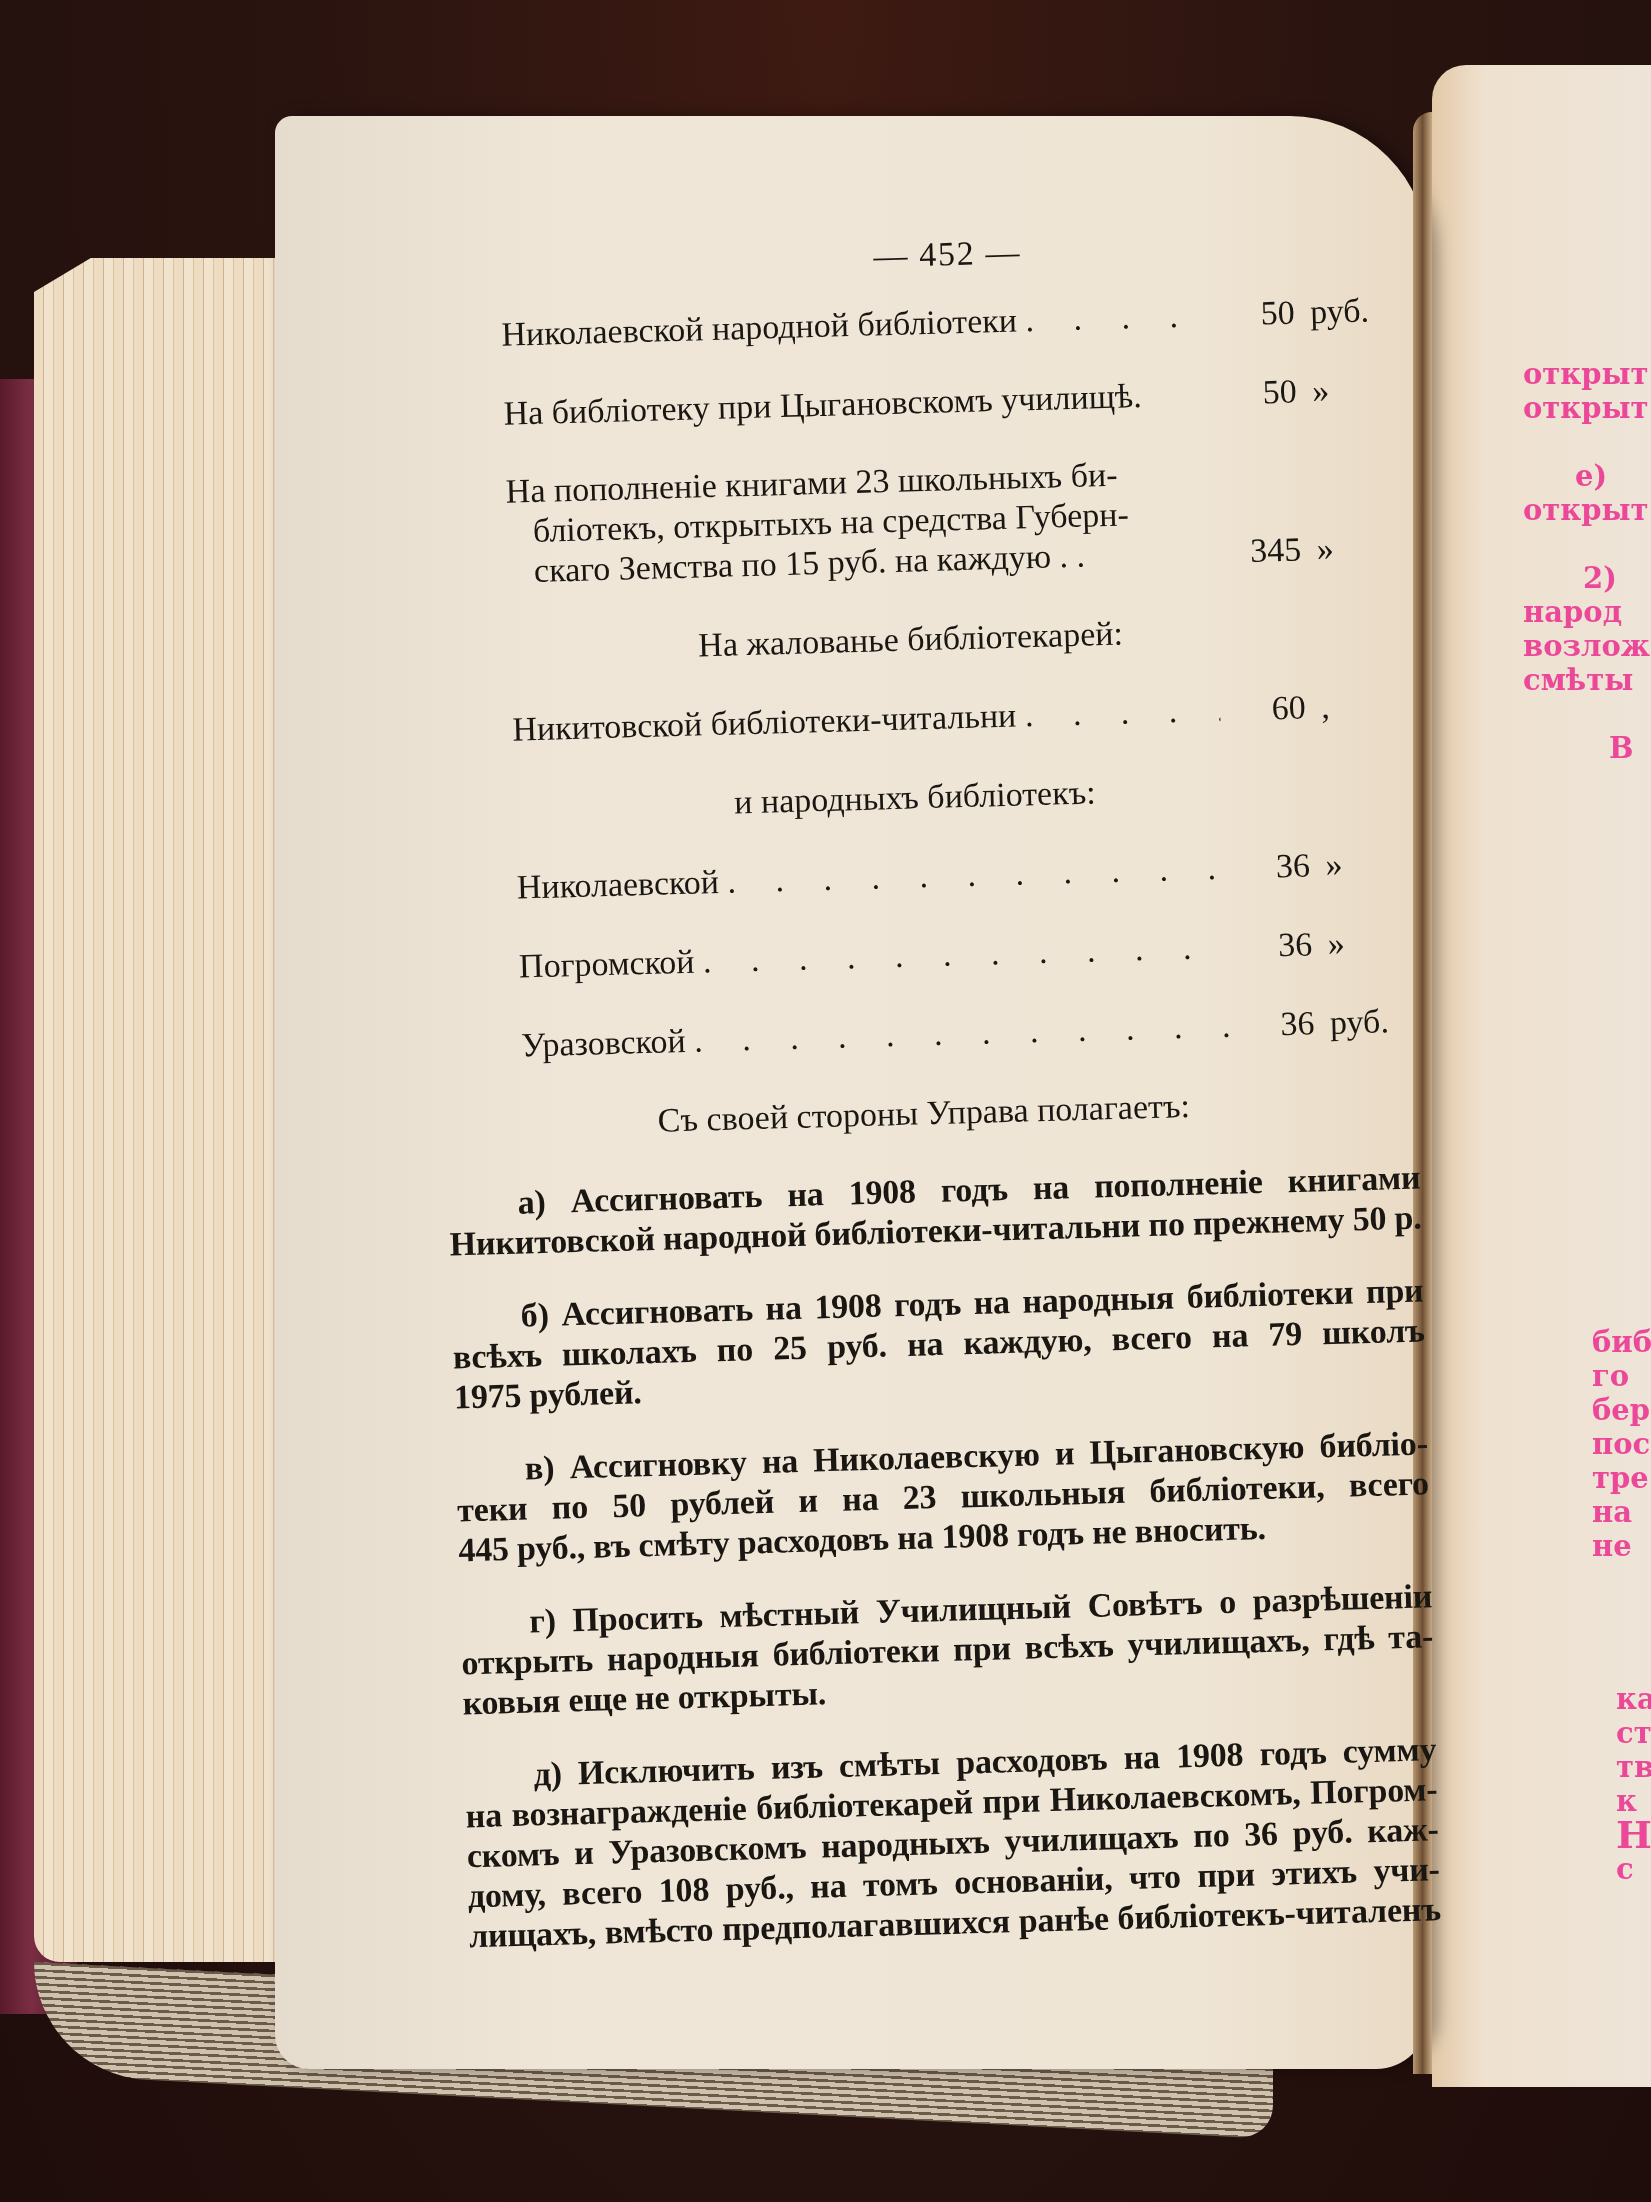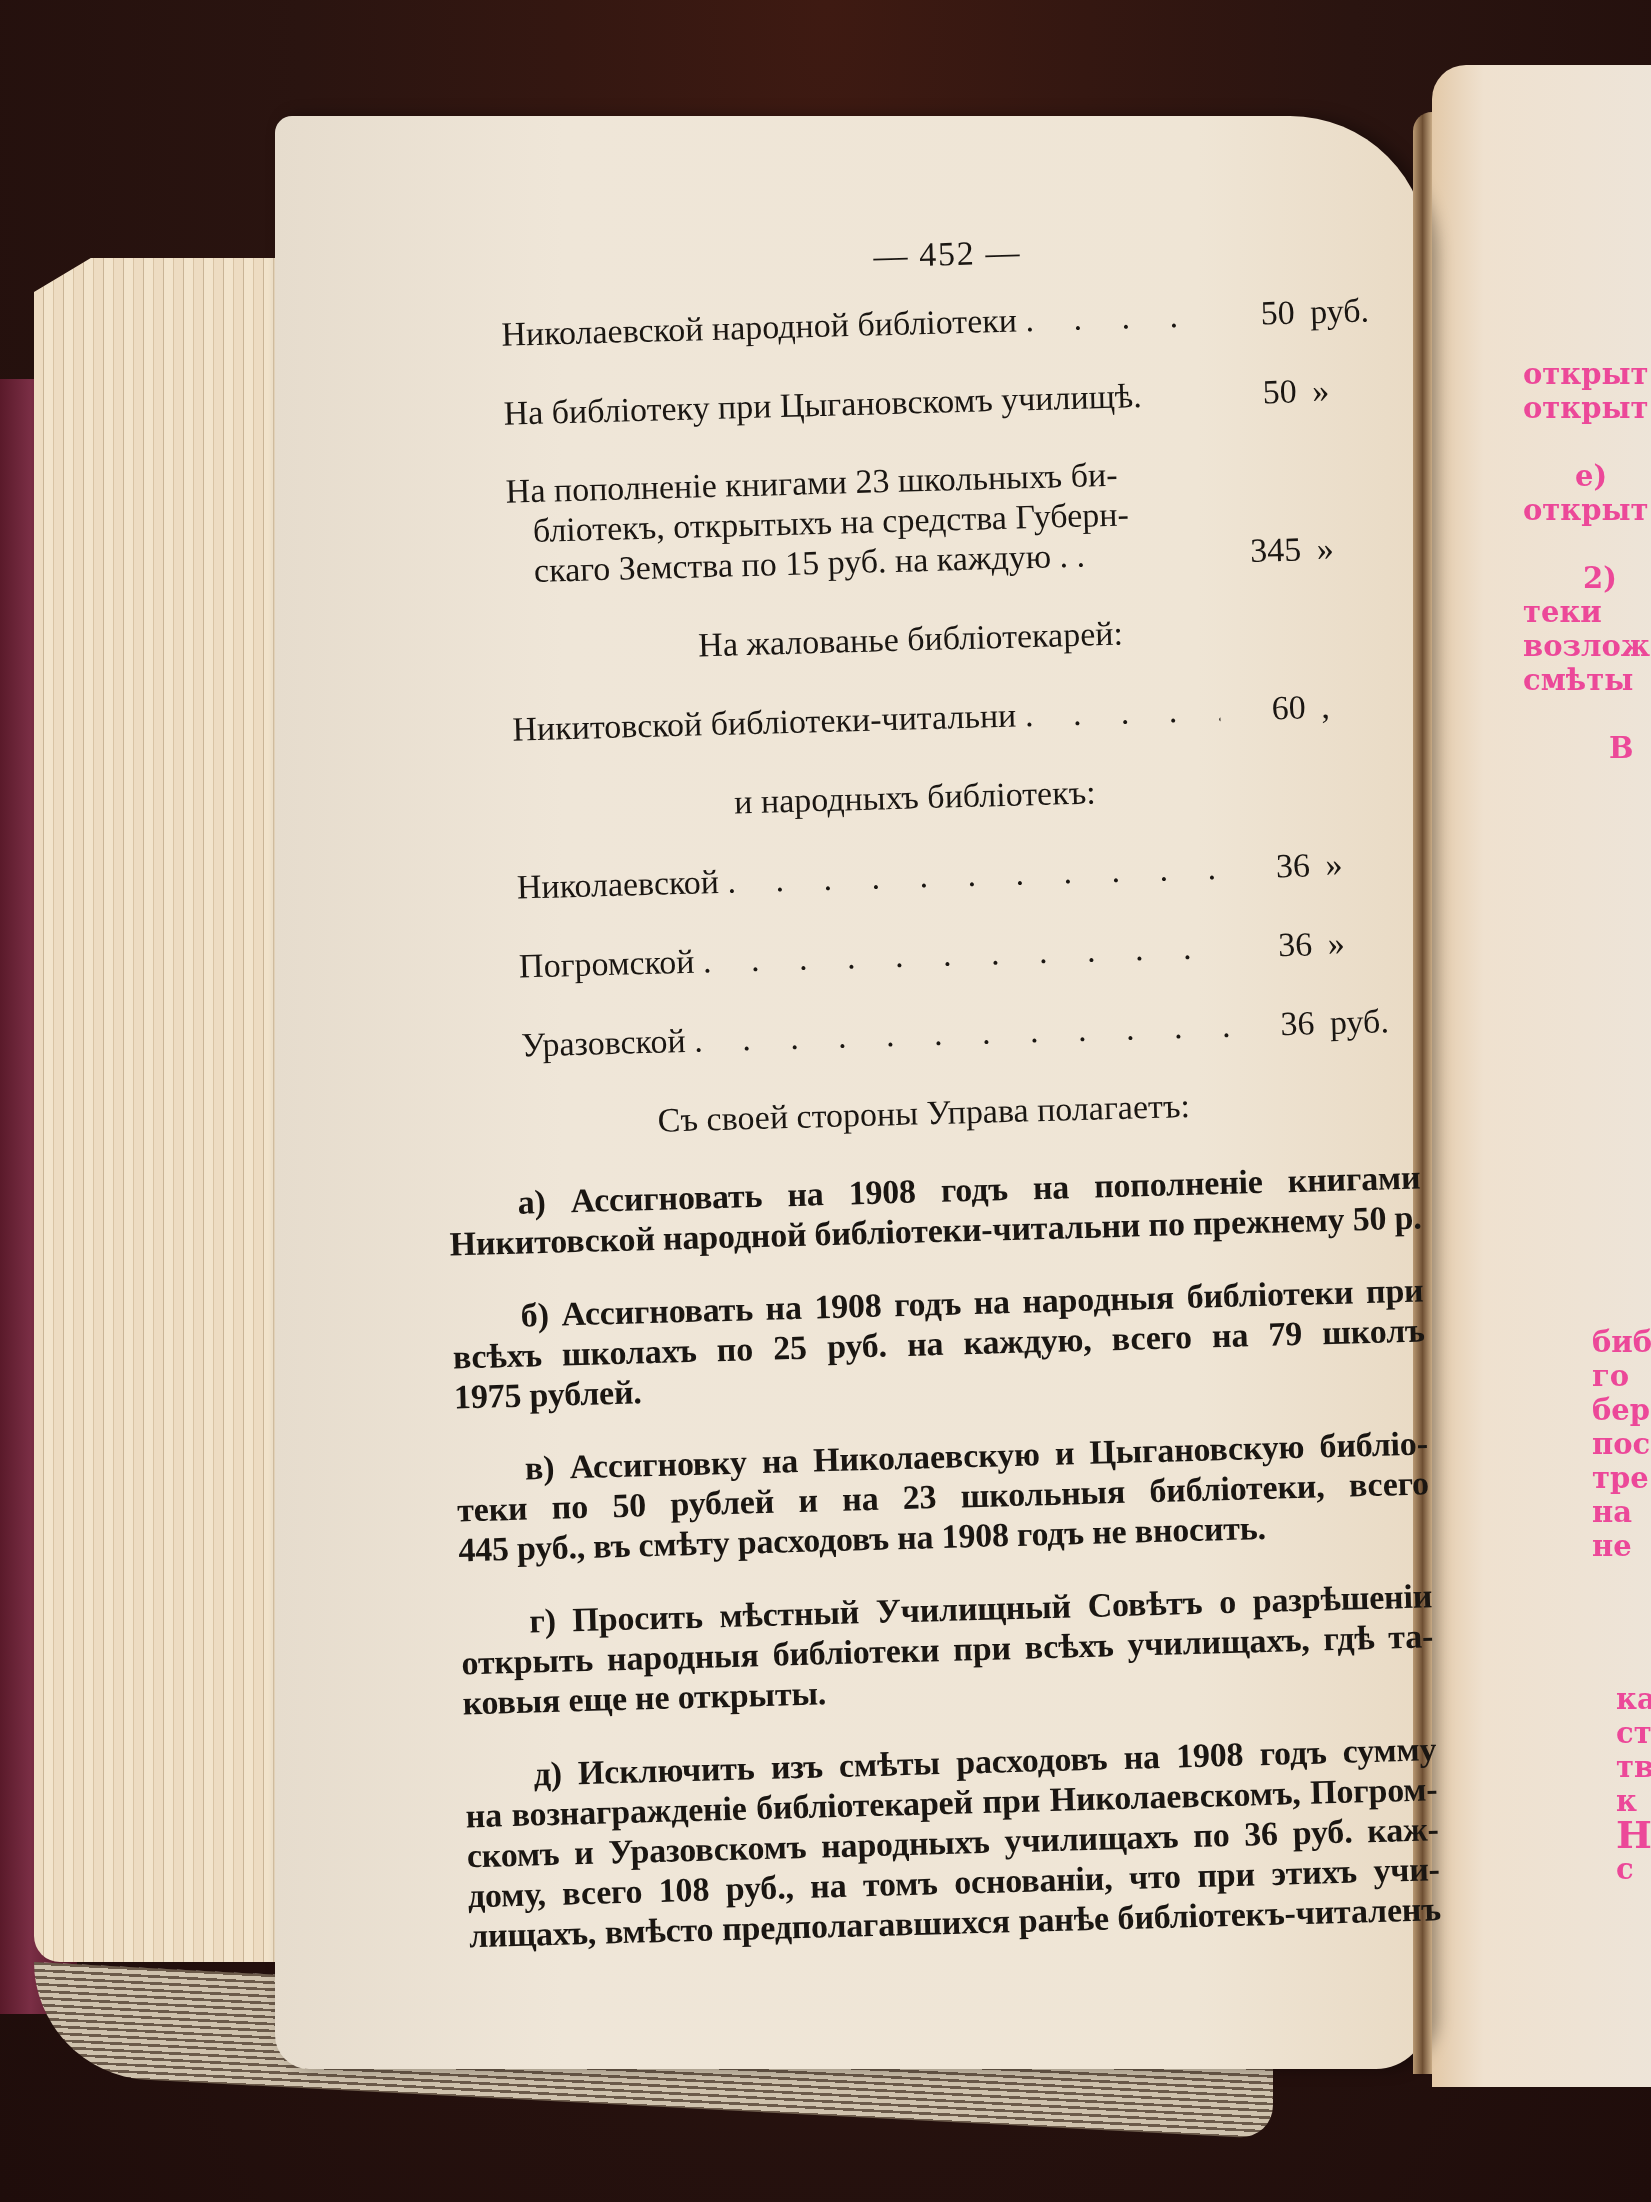--- a/index.html
+++ b/index.html
@@ -259,21 +259,21 @@
 </div>
 
 <div class="right-text" style="top:357px;">
   <div>открыт</div>
   <div>открыт</div>
   <div style="height:34px"></div>
   <div style="padding-left:52px">е)</div>
   <div>открыт</div>
   <div style="height:34px"></div>
   <div style="padding-left:60px">2)</div>
-  <div>теки</div>
+  <div>народ</div>
   <div>возлож</div>
   <div>смѣты</div>
   <div style="height:34px"></div>
   <div style="padding-left:86px">В</div>
 </div>
 
 <div class="right-text" style="top:1325px; left:1592px;">
   <div>биб</div>
   <div>го</div>
   <div>бер</div>

